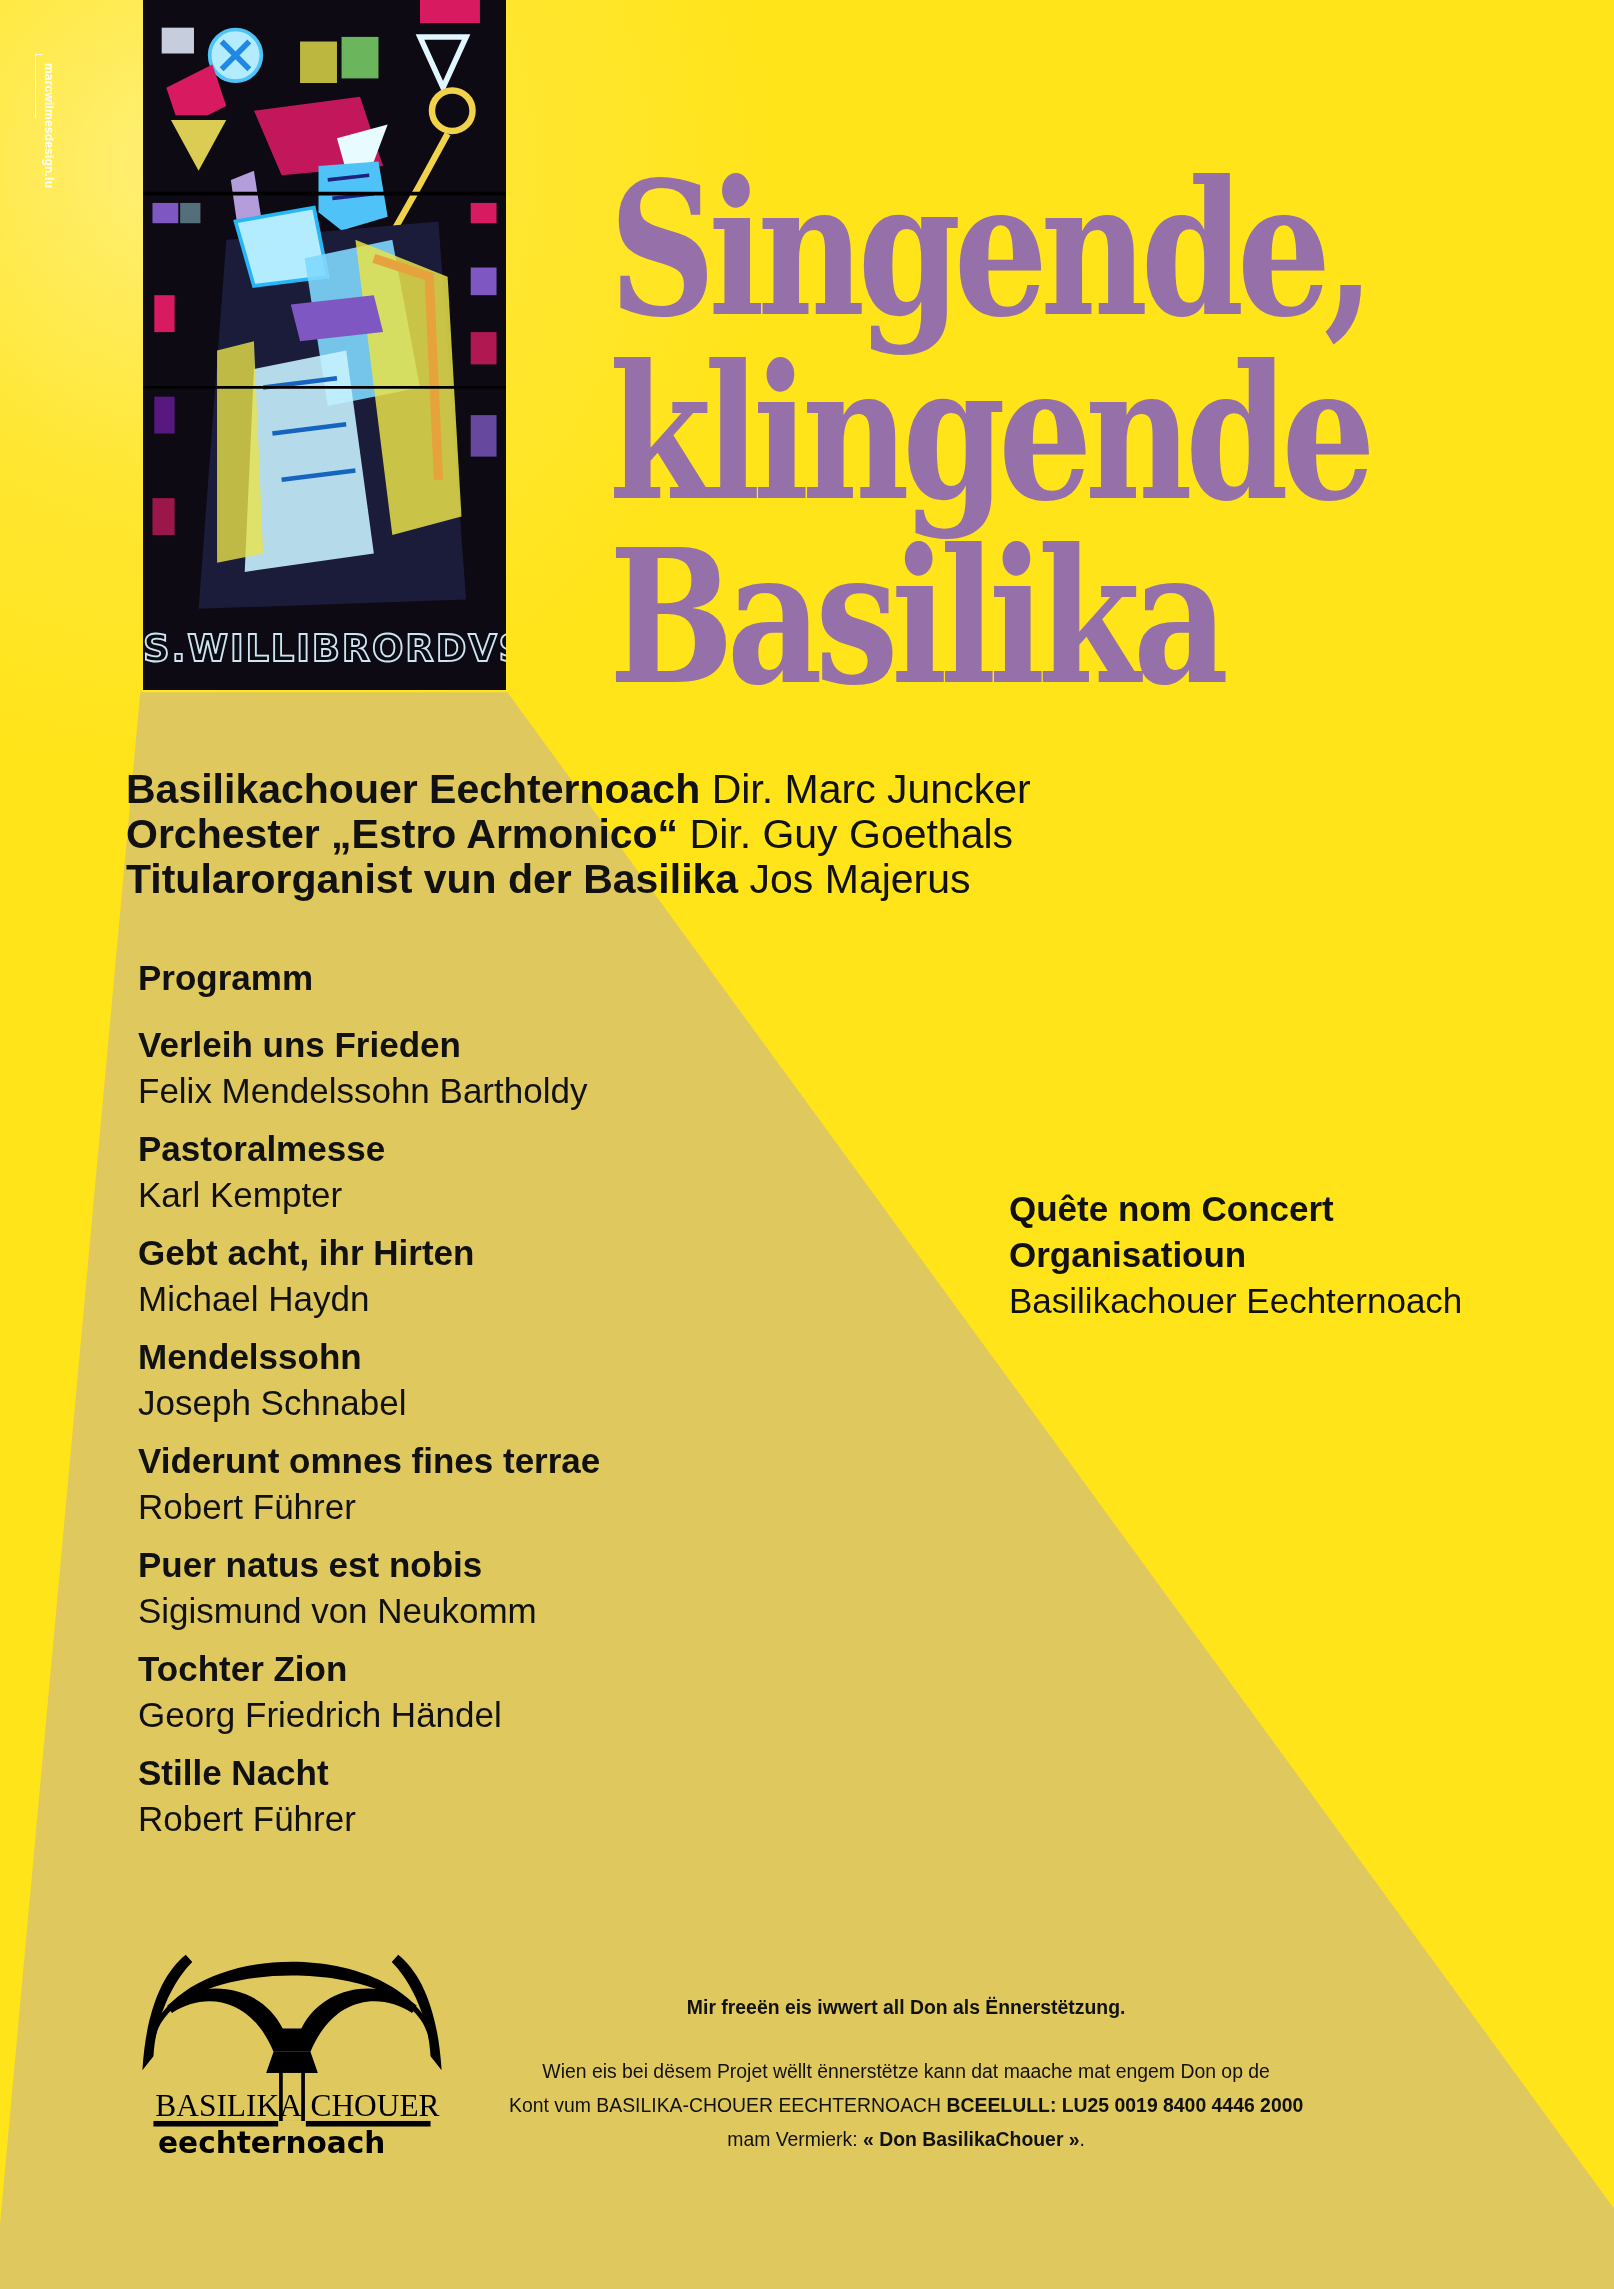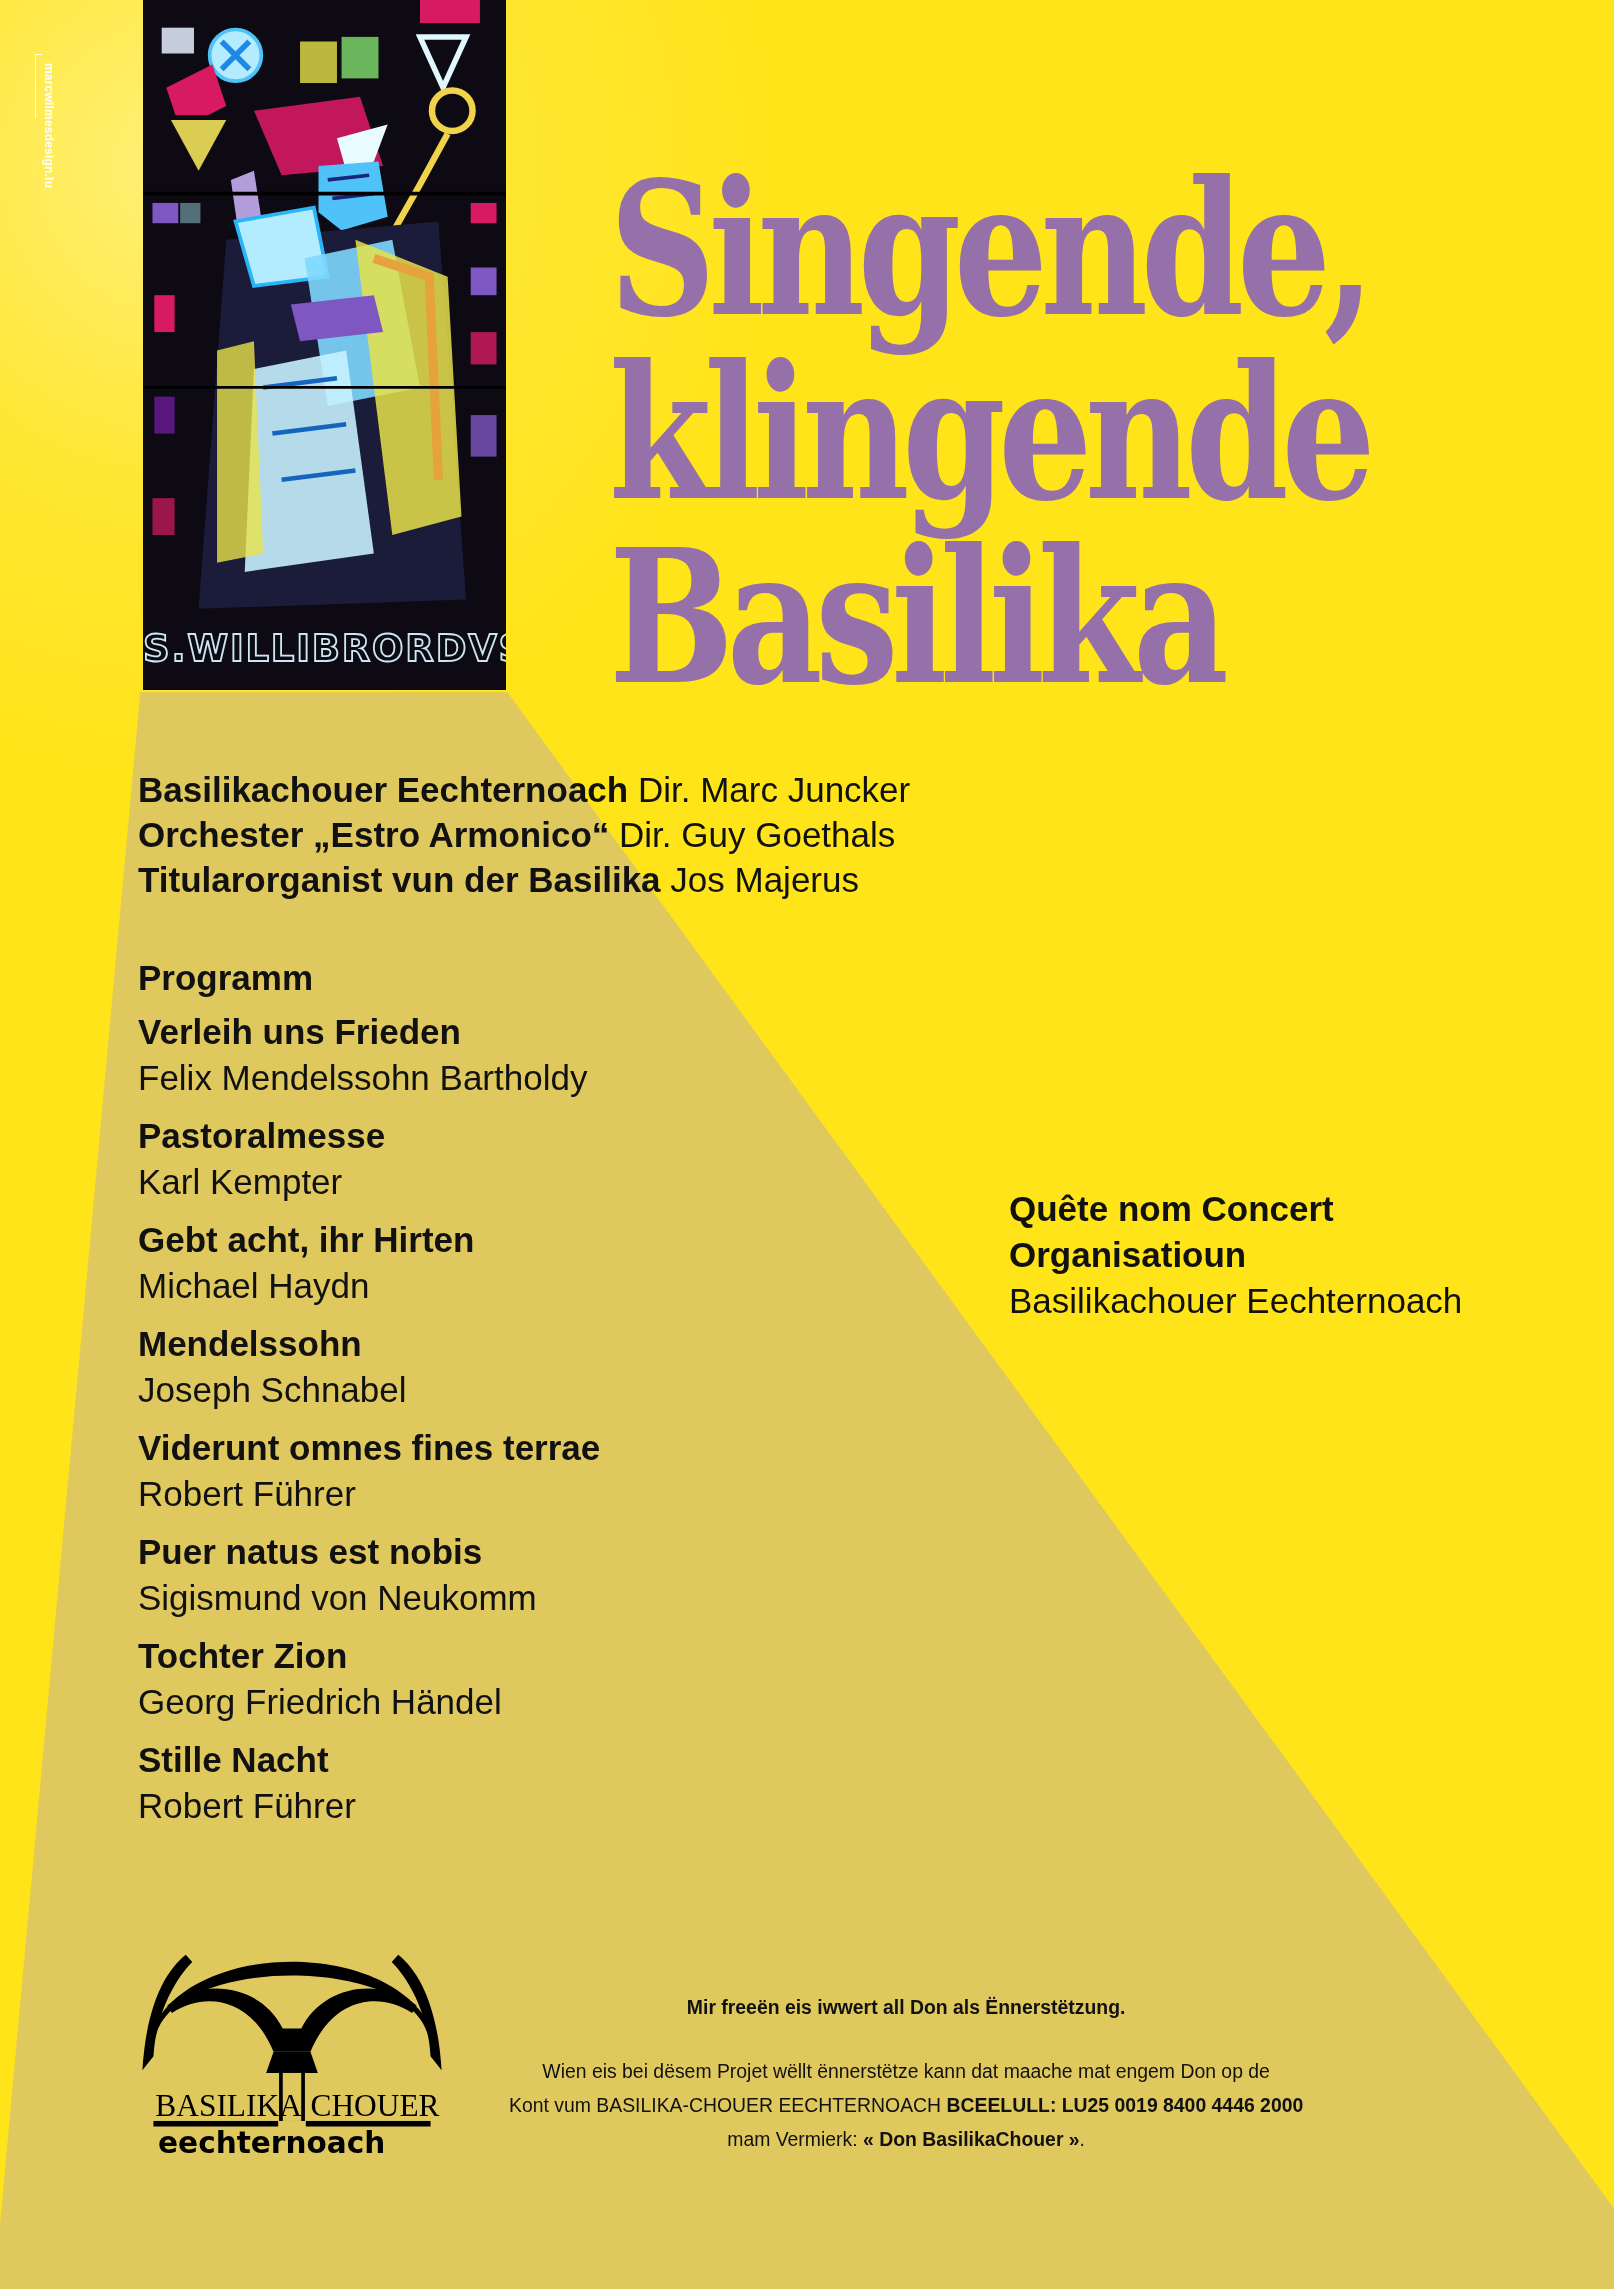--- a/index.html
+++ b/index.html
@@ -40,25 +40,25 @@
     -webkit-text-stroke: 1.8px #cfe6f2;
   }
   .title {
     position: absolute; left: 609px; top: 157px; margin: 0;
     font-family: "DejaVu Serif", "Liberation Serif", serif; font-weight: bold;
     font-size: 185px; line-height: 184px; color: #9670A8;
     letter-spacing: -9.2px; transform: scaleX(0.80); transform-origin: left top;
     white-space: nowrap;
   }
   .title span { display: block; }
-  .credits { position: absolute; left: 138px; top: 767px; font-size: 35px; line-height: 45px; }
+  .credits { position: absolute; left: 126px; top: 767px; font-size: 41px; line-height: 45px; }
   .credits .row { white-space: nowrap; }
   .b { font-weight: bold; }
   .program { position: absolute; left: 138px; top: 955px; font-size: 35px; line-height: 46px; }
-  .program .heading { font-weight: bold; margin-bottom: 8px; }
+  .program .heading { font-weight: bold; margin-bottom: 21px; }
   .program .item { margin-bottom: 12px; }
   .program .item .piece { font-weight: bold; margin-top: 7px; }
   .info { position: absolute; left: 1009px; top: 1186px; font-size: 35px; line-height: 46px; }
   .logo { position: absolute; left: 135px; top: 1890px; width: 314px; height: 268px; }
   .donation { position: absolute; left: 509px; top: 1990px; font-size: 19.4px; line-height: 34px; text-align: center; }
   .donation .lead { font-weight: bold; margin-bottom: 30px; }
 </style>
 </head>
 <body>
 

